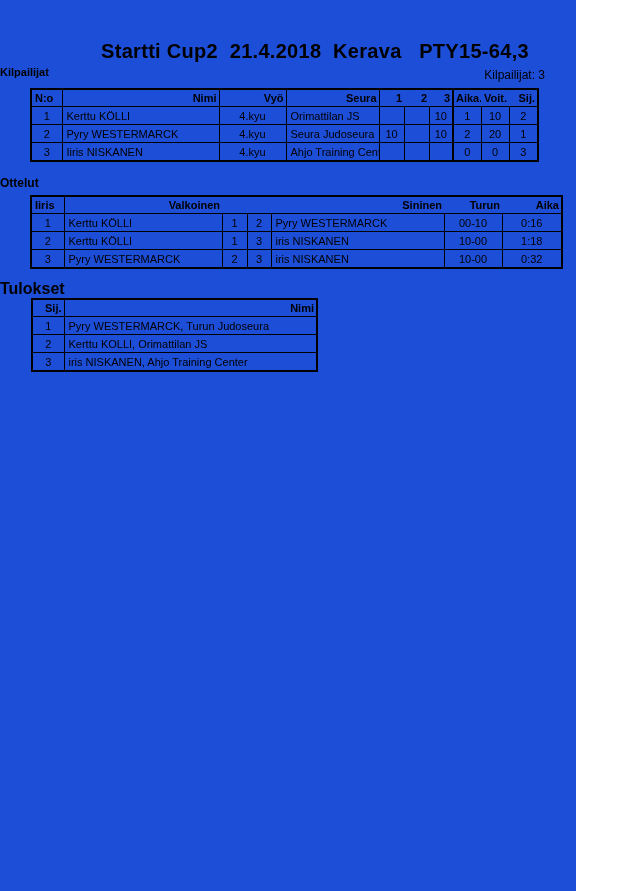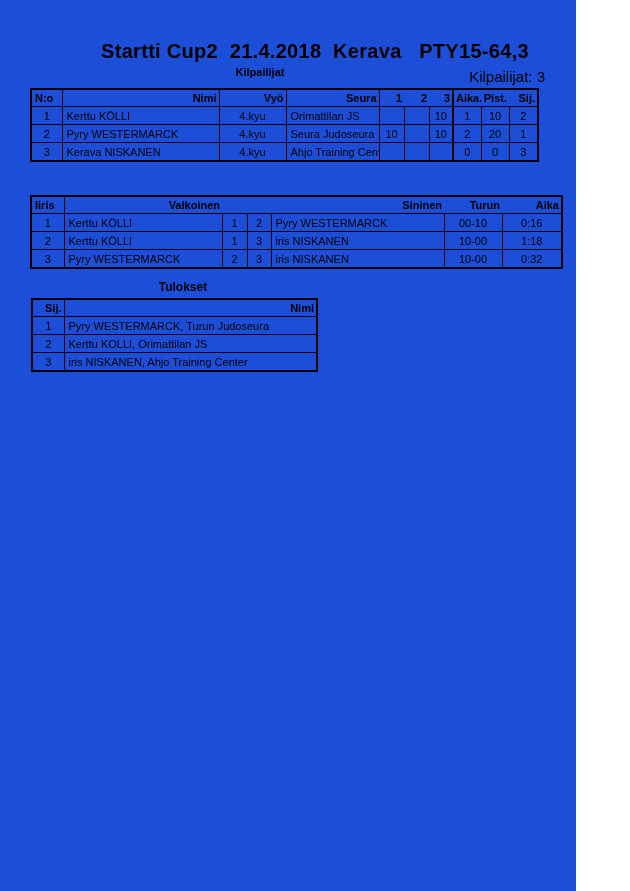--- a/index.html
+++ b/index.html
@@ -14,30 +14,28 @@
   .title{
     position:absolute;top:40px;left:0;width:630px;
     text-align:center;
     font-size:20px;font-weight:bold;
     white-space:pre;
     letter-spacing:0.3px;
   }
   .sec-heading{
     position:absolute;
     font-weight:bold;
-    text-align:center;
-    white-space:pre;
-    margin-left:28px;
+    white-space:pre;
   }
   .h-kilpailijat{top:66px;left:0;width:464px;font-size:11px;}
   .h-ottelut{top:176px;left:0;width:576px;font-size:12px;}
-  .h-tulokset{top:280px;left:0;width:310px;font-size:12px;}
+  .h-tulokset{top:280px;left:0;width:310px;font-size:16px;}
   .count-label{
     position:absolute;top:68px;right:31px;
-    font-size:15px;
+    font-size:12px;
     white-space:pre;
   }
   table{
     position:absolute;
     border-collapse:collapse;
     table-layout:fixed;
     border:2px solid #000;
     font-size:11px;
   }
   #t1{top:88px;left:30px;width:507px;}
@@ -94,21 +92,21 @@
     <tbody>
         <tr>
       <th class="flush">N:o</th>
       <th class="thl">Nimi</th>
       <th class="thl">Vyö</th>
       <th class="thl">Seura</th>
       <th class="thl">1</th>
       <th>2</th>
       <th>3</th>
       <th class="thl2">Aika.</th>
-      <th>Pist.</th>
+      <th>Voit.</th>
       <th>Sij.</th>
     </tr>
     <tr>
       <td class="c">1</td>
       <td class="l">Kerttu KÖLLI</td>
       <td class="c">4.kyu</td>
       <td class="l">Orimattilan JS</td>
       <td class="c"></td>
       <td class="c"></td>
       <td class="c">10</td>
@@ -123,33 +121,34 @@
       <td class="l">Seura Judoseura</td>
       <td class="c">10</td>
       <td class="c"></td>
       <td class="c">10</td>
       <td class="c bl2">2</td>
       <td class="c">20</td>
       <td class="c">1</td>
     </tr>
     <tr>
       <td class="c">3</td>
-      <td class="l">Kerava NISKANEN</td>
+      <td class="l">Iiris NISKANEN</td>
       <td class="c">4.kyu</td>
       <td class="l">Ahjo Training Center</td>
       <td class="c"></td>
       <td class="c"></td>
       <td class="c"></td>
       <td class="c bl2">0</td>
       <td class="c">0</td>
       <td class="c">3</td>
     </tr>
   </tbody>
     </table>
 
+  <div class="sec-heading h-ottelut">Ottelut</div>
 
   <table id="t2">
     <colgroup>
       <col style="width:33px">
         <col style="width:158px">
         <col style="width:25px">
         <col style="width:24px">
       <col style="width:173px">
         <col style="width:58px">
         <col style="width:60px">

